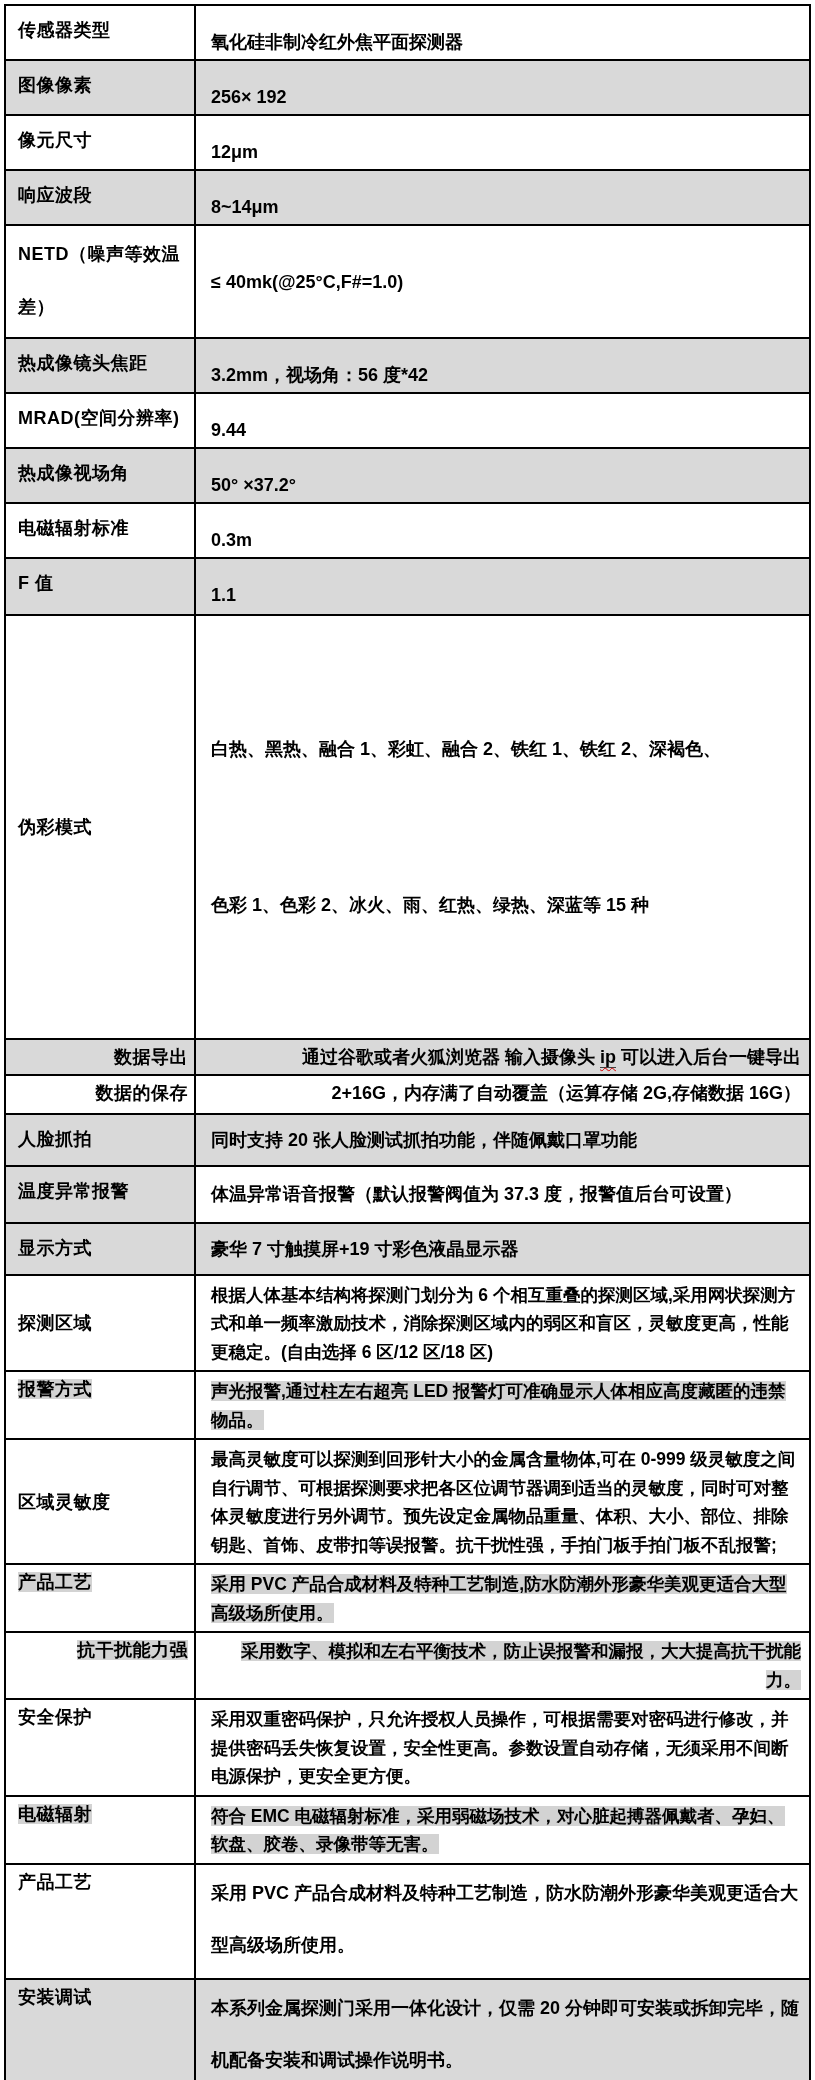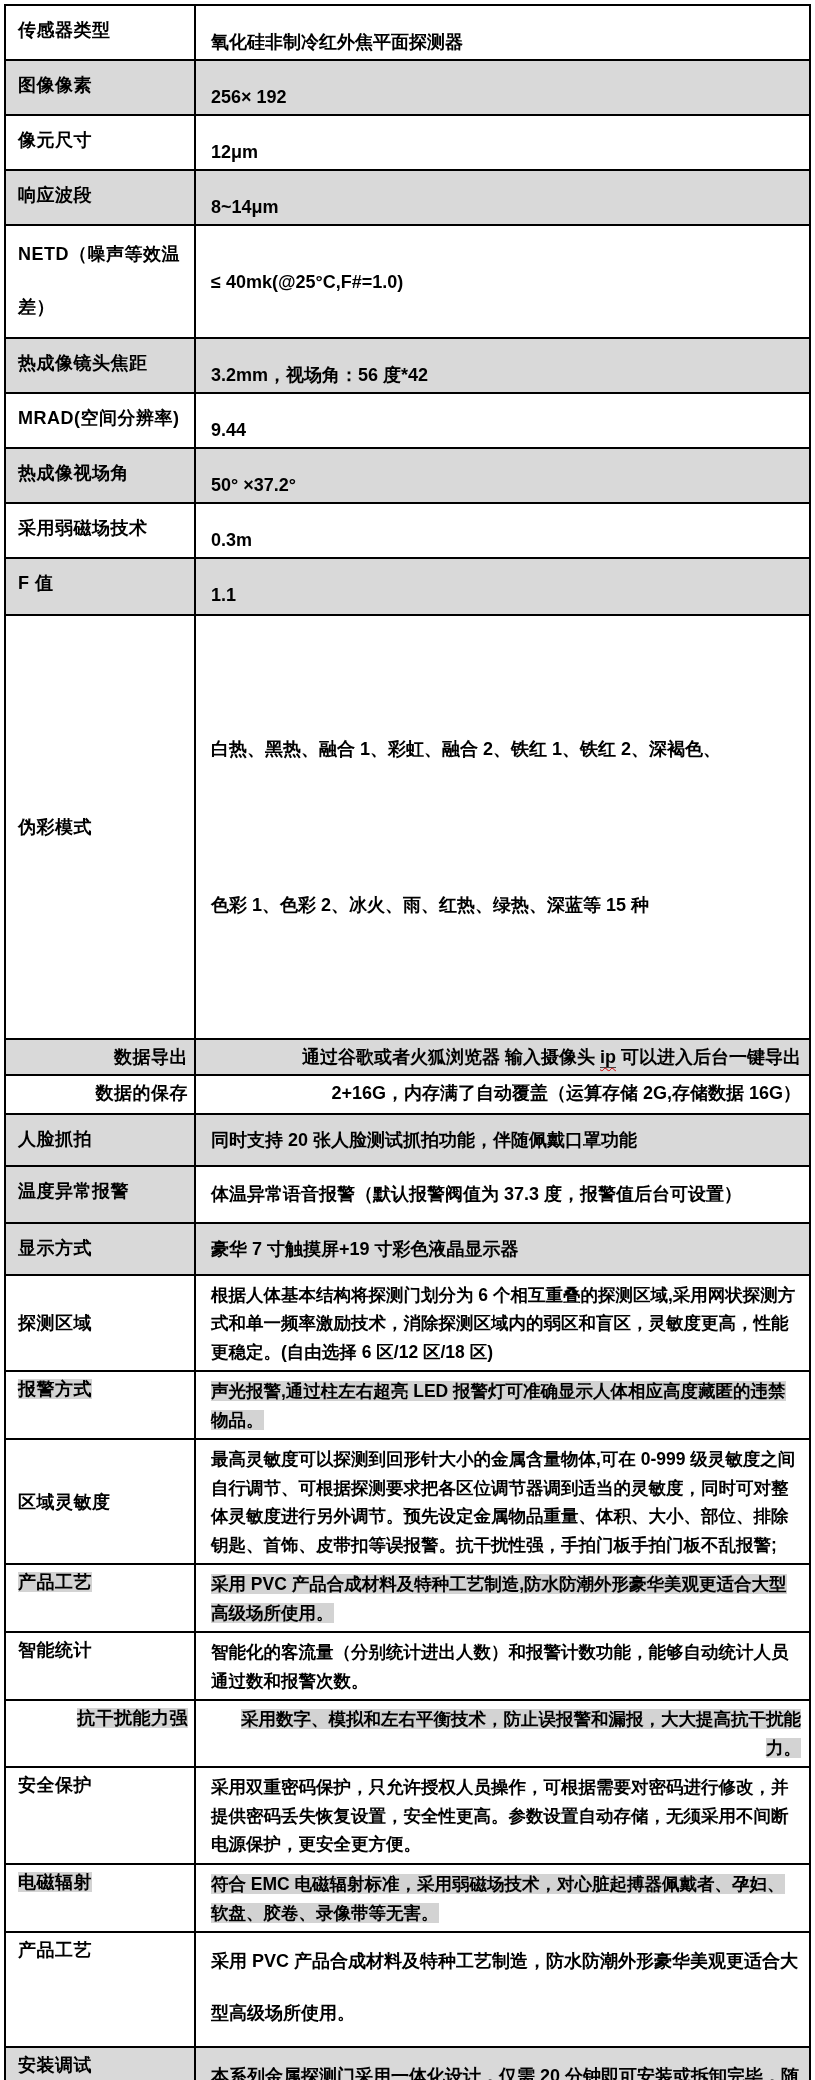--- a/index.html
+++ b/index.html
@@ -99,21 +99,21 @@
     </tr>
     <tr style="height:51px">
       <td class="lab">MRAD(空间分辨率)</td>
       <td class="val">9.44</td>
     </tr>
     <tr class="shade" style="height:54px">
       <td class="lab">热成像视场角</td>
       <td class="val">50° ×37.2°</td>
     </tr>
     <tr style="height:53px">
-      <td class="lab">采用弱磁场技术</td>
+      <td class="lab">电磁辐射标准</td>
       <td class="val">0.3m</td>
     </tr>
     <tr class="shade" style="height:57px">
       <td class="lab">F 值</td>
       <td class="val">1.1</td>
     </tr>
     <tr style="height:110px">
       <td class="lab vmid">伪彩模式</td>
       <td class="val two vmid">
         <div>白热、黑热、融合 1、彩虹、融合 2、铁红 1、铁红 2、深褐色、</div>
@@ -149,24 +149,20 @@
       <td class="val dense"><span class="hl">声光报警,通过柱左右超亮 LED 报警灯可准确显示人体相应高度藏匿的违禁物品。</span></td>
     </tr>
     <tr style="height:116px">
       <td class="lab vmid">区域灵敏度</td>
       <td class="val dense">最高灵敏度可以探测到回形针大小的金属含量物体,可在 0-999 级灵敏度之间自行调节、可根据探测要求把各区位调节器调到适当的灵敏度，同时可对整体灵敏度进行另外调节。预先设定金属物品重量、体积、大小、部位、排除钥匙、首饰、皮带扣等误报警。抗干扰性强，手拍门板手拍门板不乱报警;</td>
     </tr>
     <tr style="height:55px">
       <td class="lab" style="padding-top:4px"><span class="hl">产品工艺</span></td>
       <td class="val dense"><span class="hl">采用 PVC 产品合成材料及特种工艺制造,防水防潮外形豪华美观更适合大型高级场所使用。</span></td>
     </tr>
-    <tr style="height:54px">
-      <td class="lab" style="padding-top:4px">智能统计</td>
-      <td class="val dense">智能化的客流量（分别统计进出人数）和报警计数功能，能够自动统计人员通过数和报警次数。</td>
-    </tr>
     <tr class="tight" style="height:34px">
       <td class="lab"><span class="hl">抗干扰能力强</span></td>
       <td class="val dense"><span class="hl">采用数字、模拟和左右平衡技术，防止误报警和漏报，大大提高抗干扰能力。</span></td>
     </tr>
     <tr style="height:72px">
       <td class="lab" style="padding-top:4px">安全保护</td>
       <td class="val dense">采用双重密码保护，只允许授权人员操作，可根据需要对密码进行修改，并提供密码丢失恢复设置，安全性更高。参数设置自动存储，无须采用不间断电源保护，更安全更方便。</td>
     </tr>
     <tr style="height:59px">
       <td class="lab" style="padding-top:4px"><span class="hl">电磁辐射</span></td>

